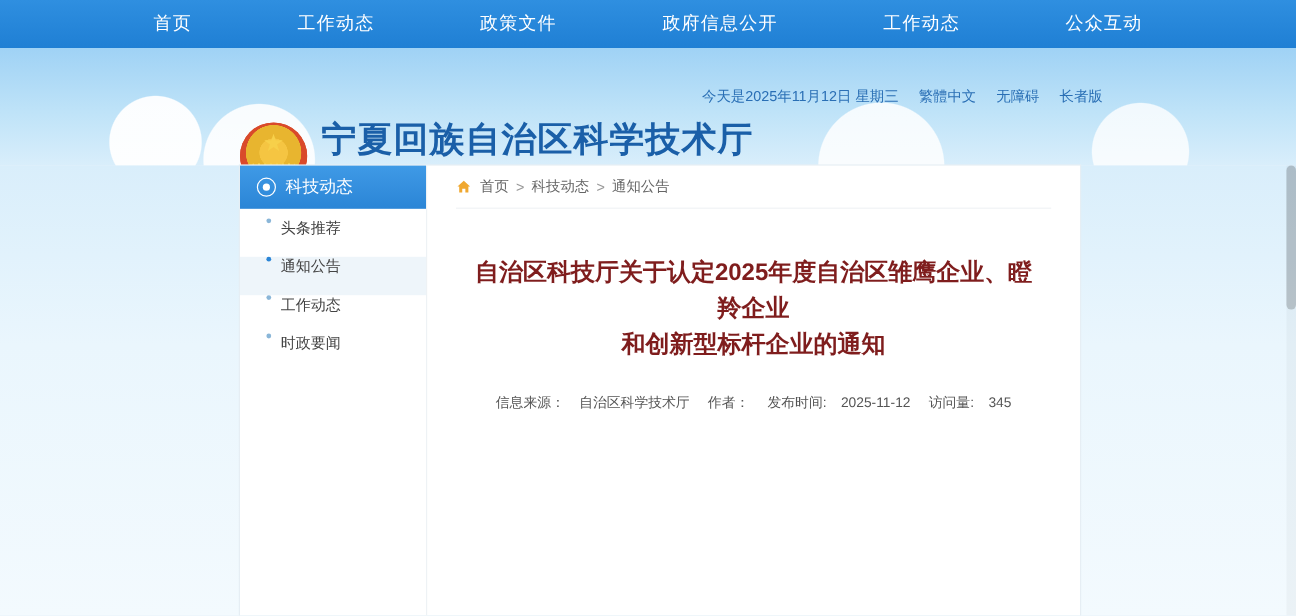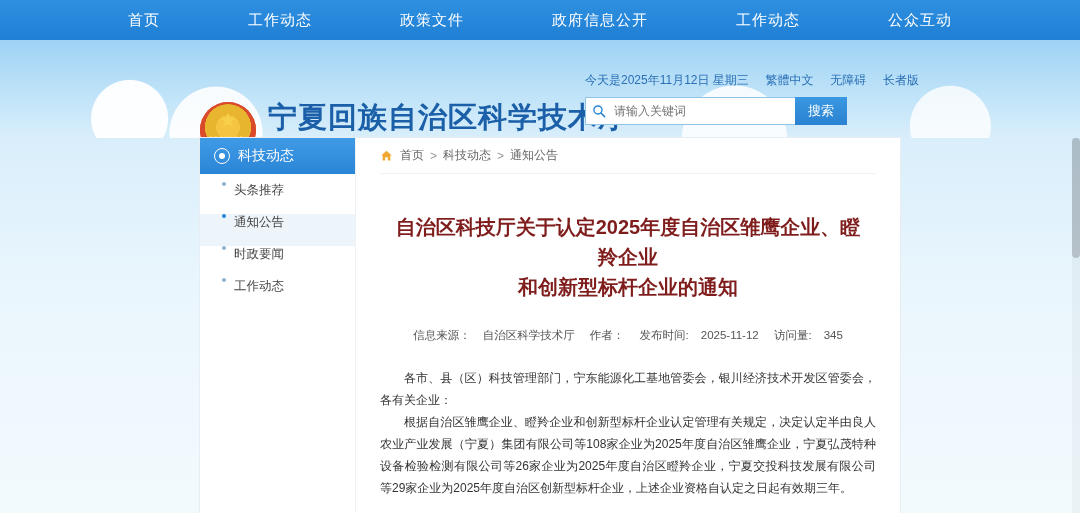--- a/index.html
+++ b/index.html
@@ -292,30 +292,20 @@
     <div class="meta-line">
       <span>今天是2025年11月12日 星期三</span>
       <span class="sep"></span>
       <a href="#">繁體中文</a>
       <span class="sep"></span>
       <a href="#">无障碍</a>
       <span class="sep"></span>
       <a href="#">长者版</a>
     </div>
 
-    <div class="searchbox">
-      <div class="search-field">
-        <svg class="search-icon" viewBox="0 0 16 16">
-          <circle cx="6.8" cy="6.8" r="4.6" fill="none" stroke="#2b85d6" stroke-width="1.6"></circle>
-          <line x1="10.3" y1="10.3" x2="14.4" y2="14.4" stroke="#2b85d6" stroke-width="1.8" stroke-linecap="round"></line>
-        </svg>
-        <input class="search-input" type="text" placeholder="请输入关键词" style="">
-      </div>
-      <button class="search-btn">搜索</button>
-    </div>
   </div>
 </div>
 
 <div class="page">
   <div class="content-shell">
 
     <div class="sidebar">
       <div class="sidebar-head">
         <span class="sb-icon"></span>
         <span>科技动态</span>
@@ -323,25 +313,25 @@
       <div class="sb-item first">
         <span class="dot"></span>
         <span>头条推荐</span>
       </div>
       <div class="sb-item active">
         <span class="dot"></span>
         <span>通知公告</span>
       </div>
       <div class="sb-item">
         <span class="dot"></span>
-        <span>时政要闻</span>
+        <span>工作动态</span>
       </div>
       <div class="sb-item">
         <span class="dot"></span>
-        <span>工作动态</span>
+        <span>时政要闻</span>
       </div>
     </div>
 
     <div class="main">
       <div class="crumb">
         <svg class="home-icon" viewBox="0 0 16 16">
           <path d="M8 2 L14.5 8 L12.7 8 L12.7 14 L9.6 14 L9.6 10.2 L6.4 10.2 L6.4 14 L3.3 14 L3.3 8 L1.5 8 Z" fill="#f0a830"></path>
         </svg>
         <a href="#">首页</a>
         <span class="gt">&gt;</span>
@@ -355,24 +345,20 @@
         <div>和创新型标杆企业的通知</div>
       </div>
 
       <div class="art-meta">
         <span>信息来源：</span><span>自治区科学技术厅</span>
         <span>作者：</span>
         <span>发布时间:</span><span>2025-11-12</span>
         <span>访问量:</span><span>345</span>
       </div>
 
-      <div class="art-body">
-        <p>各市、县（区）科技管理部门，宁东能源化工基地管委会，银川经济技术开发区管委会，各有关企业：</p>
-        <p>根据自治区雏鹰企业、瞪羚企业和创新型标杆企业认定管理有关规定，决定认定半由良人农业产业发展（宁夏）集团有限公司等108家企业为2025年度自治区雏鹰企业，宁夏弘茂特种设备检验检测有限公司等26家企业为2025年度自治区瞪羚企业，宁夏交投科技发展有限公司等29家企业为2025年度自治区创新型标杆企业，上述企业资格自认定之日起有效期三年。</p>
-      </div>
 
     </div>
   </div>
 
   <div class="scroll-track">
     <div class="scroll-thumb"></div>
   </div>
 </div>
 
 </body></html>

